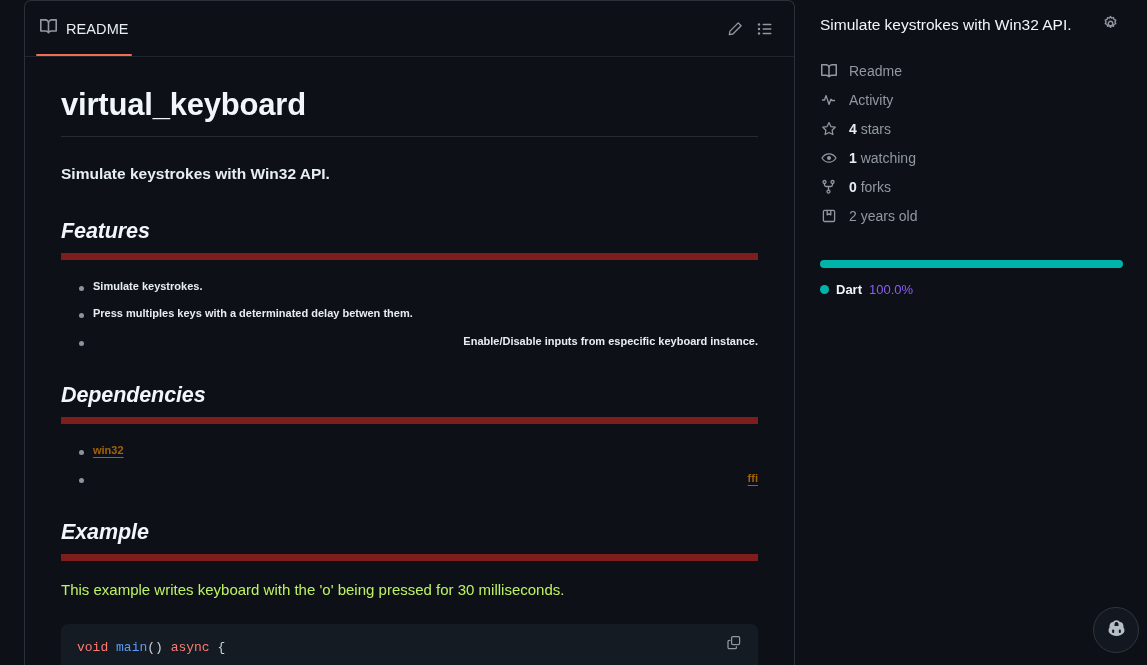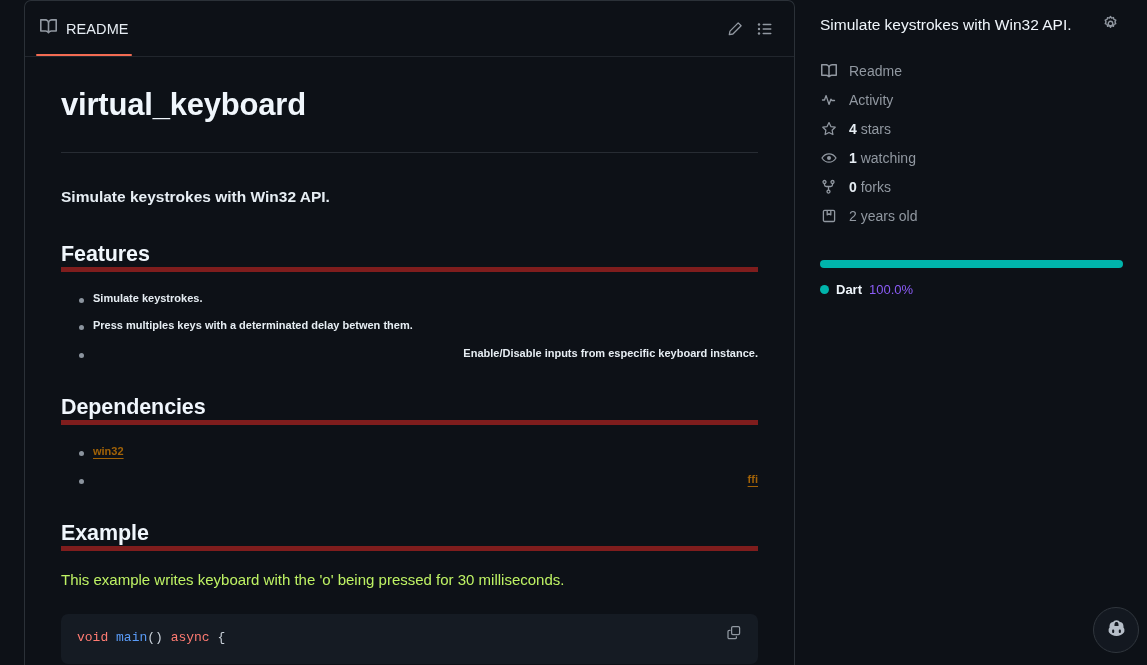--- a/index.html
+++ b/index.html
@@ -80,39 +80,41 @@
   .doc {
     padding: 30px 0 0 0;
   }
   .doc-inner { padding: 0 36px 0 36px; }
 
   h1.title {
     font-size: 31px;
     font-weight: 700;
     color: #f0f6fc;
     letter-spacing: -0.2px;
-    padding-bottom: 28px;
+    padding-bottom: 12px;
     border-bottom: 1px solid #272c33;
-    margin: 0 0 32px 0;
+    margin: 0 0 25px 0;
     line-height: 1.18;
   }
   p.tagline {
     font-size: 15.5px;
     font-weight: 700;
     color: #e6edf3;
     margin: 0 0 34px 0;
     line-height: 1.5;
   }
   h2.section {
     font-size: 21.5px;
     font-weight: 700;
     color: #f0f6fc;
     letter-spacing: -0.1px;
-    border-bottom: 5px solid #7f1d1d;
+    padding-bottom: 9px;
+    border-bottom: 7px solid #7f1d1d;
     margin: 0 0 18px 0;
+    font-style: italic;
   }
   ul.bullets {
     list-style: none;
     margin: 0 0 34px 0;
     padding: 0;
   }
   ul.bullets li {
     position: relative;
     font-size: 11px;
     color: #e6edf3;

